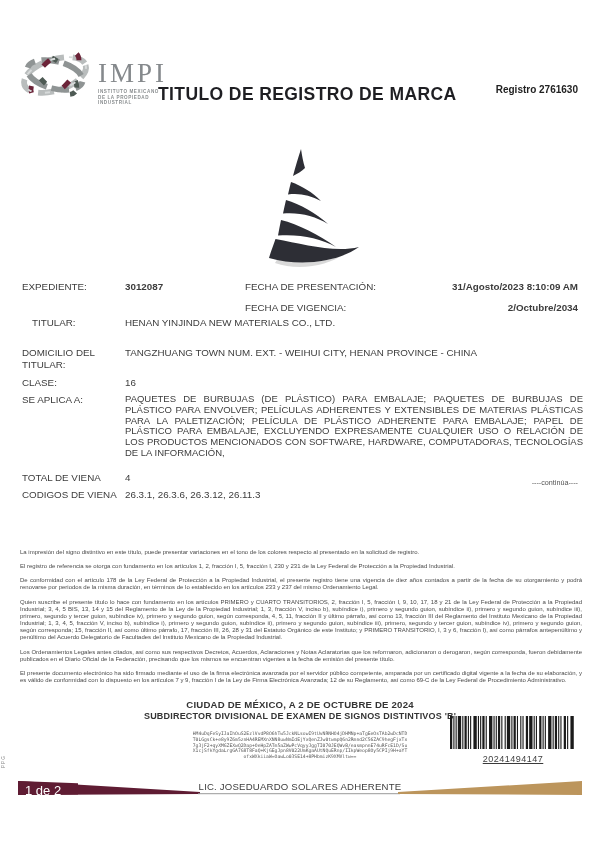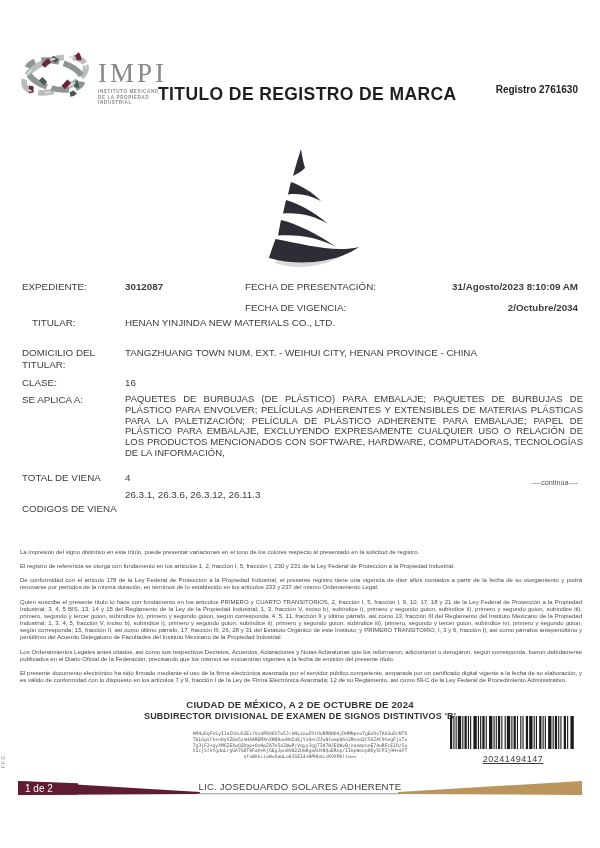--- a/index.html
+++ b/index.html
@@ -51,21 +51,21 @@
   .economia-sub { font-size:3.6px; color:#b28a4c; letter-spacing:.5px; margin-top:1px; border-top:.5px solid #b28a4c; padding-top:1px; width:60px; }
   .sig-hash {
     position:absolute; left:148px; width:304px; top:731px; text-align:center;
     font-family:"DejaVu Sans Mono", monospace; font-size:4.7px; line-height:5.8px; color:#5a5a5a;
     letter-spacing:0;
   }
   .barcode-wrap { position:absolute; right:24px; top:716px; width:126px; text-align:center;text-decoration:underline; }
   .barcode-num { font-size:9px; color:#3f3f3f; margin-top:1px; letter-spacing:.5px; }
   
   .footer-svg { position:absolute; left:18px; top:780px; width:564px; height:16px; }
-  .page-indicator { position:absolute; left:25px; top:783px; font-size:10px; color:#ffffff; }
+  .page-indicator { position:absolute; left:25px; top:783px; font-size:13px; color:#ffffff; }
   .signer-name { position:absolute; left:0; right:0; top:781px; text-align:center;
     font-size:9.6px; color:#3d3d3d; letter-spacing:.2px; }
   .side-vertical { position:absolute; left:1px; top:768px; font-size:4.6px; color:#8a8a8a;
     transform:rotate(-90deg); transform-origin:left top; letter-spacing:1px; }
 </style>
 </head>
 <body>
 
 <div class="page">
 
@@ -122,21 +122,21 @@
   <div class="fld" style="left:22px; top:377px;">CLASE:</div>
   <div class="fld" style="left:125px; top:377px;">16</div>
 
   <div class="fld" style="left:22px; top:394px;">SE APLICA A:</div>
   <div class="fld justify" style="left:125px; top:394px; width:458px; font-size:9.5px; line-height:10.8px;">PAQUETES DE BURBUJAS (DE PLÁSTICO) PARA EMBALAJE; PAQUETES DE BURBUJAS DE PLÁSTICO PARA ENVOLVER;  PELÍCULAS ADHERENTES Y EXTENSIBLES DE MATERIAS PLÁSTICAS PARA LA PALETIZACIÓN; PELÍCULA DE PLÁSTICO ADHERENTE PARA EMBALAJE; PAPEL DE PLÁSTICO PARA EMBALAJE, EXCLUYENDO EXPRESAMENTE CUALQUIER USO O RELACIÓN DE LOS PRODUCTOS MENCIONADOS CON SOFTWARE, HARDWARE, COMPUTADORAS, TECNOLOGÍAS DE LA INFORMACIÓN,</div>
 
   <div class="fld" style="left:22px; top:472px;">TOTAL DE VIENA</div>
   <div class="fld" style="left:125px; top:472px;">4</div>
   <div class="fld right" style="right:22px; top:477px; font-size:7.2px; color:#555;">----continúa----</div>
 
-  <div class="fld" style="left:22px; top:503px;">CODIGOS DE VIENA</div>
+  <div class="fld" style="left:22px; top:489px;">CODIGOS DE VIENA</div>
   <div class="fld" style="left:125px; top:489px;">26.3.1, 26.3.6, 26.3.12, 26.11.3</div>
 
   <div class="legal">
     <p>La impresión del signo distintivo en este título, puede presentar variaciones en el tono de los colores respecto al presentado en la solicitud de registro.</p>
     <p>El registro de referencia se otorga con fundamento en los artículos 1, 2, fracción I, 5, fracción I, 230 y 231 de la Ley Federal de Protección a la Propiedad Industrial.</p>
     <p>De conformidad con el artículo 178 de la Ley Federal de Protección a la Propiedad Industrial, el presente registro tiene una vigencia de diez años contados a partir de la fecha de su otorgamiento y podrá renovarse por periodos de la misma duración, en términos de lo establecido en los artículos 233 y 237 del mismo Ordenamiento Legal.</p>
     <p>Quien suscribe el presente título lo hace con fundamento en los artículos PRIMERO y CUARTO TRANSITORIOS, 2, fracción I, 5, fracción I, 9, 10, 17, 18 y 21 de la Ley Federal de Protección a la Propiedad Industrial; 3, 4, 5 BIS, 13, 14 y 15 del Reglamento de la Ley de la Propiedad Industrial; 1, 3, fracción V, inciso b), subíndice i), primero y segundo guion, subíndice ii), primero y segundo guion, subíndice iii), primero, segundo y tercer guion, subíndice iv), primero y segundo guion, según corresponda, 4, 5, 11, fracción II y último párrafo, así como 13, fracción III del Reglamento del Instituto Mexicano de la Propiedad Industrial; 1, 3, 4, 5, fracción V, inciso b), subíndice i), primero y segundo guion, subíndice ii), primero y segundo guion, subíndice iii), primero, segundo y tercer guion, subíndice iv), primero y segundo guion, según corresponda; 15, fracción II, así como último párrafo, 17, fracción III, 26, 28 y 31 del Estatuto Orgánico de este Instituto; y PRIMERO TRANSITORIO, I, 3 y 6, fracción I), así como párrafos antepenúltimo y penúltimo del Acuerdo Delegatorio de Facultades del Instituto Mexicano de la Propiedad Industrial.</p>
     <p>Los Ordenamientos Legales antes citados, así como sus respectivos Decretos, Acuerdos, Aclaraciones y Notas Aclaratorias que los reformaron, adicionaron o derogaron, según corresponda, fueron debidamente publicados en el Diario Oficial de la Federación, precisando que los mismos se encuentran vigentes a la fecha de emisión del presente título.</p>
     <p>El presente documento electrónico ha sido firmado mediante el uso de la firma electrónica avanzada por el servidor público competente, amparada por un certificado digital vigente a la fecha de su elaboración, y es válido de conformidad con lo dispuesto en los artículos 7 y 9, fracción I de la Ley de Firma Electrónica Avanzada; 12 de su Reglamento, así como 69-C de la Ley Federal de Procedimiento Administrativo.</p>
   </div>

